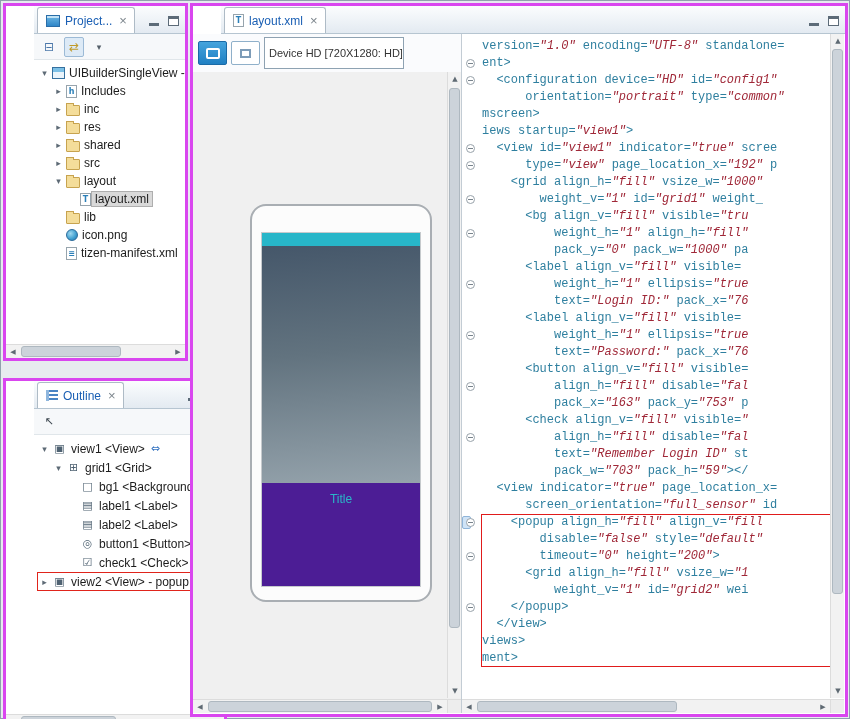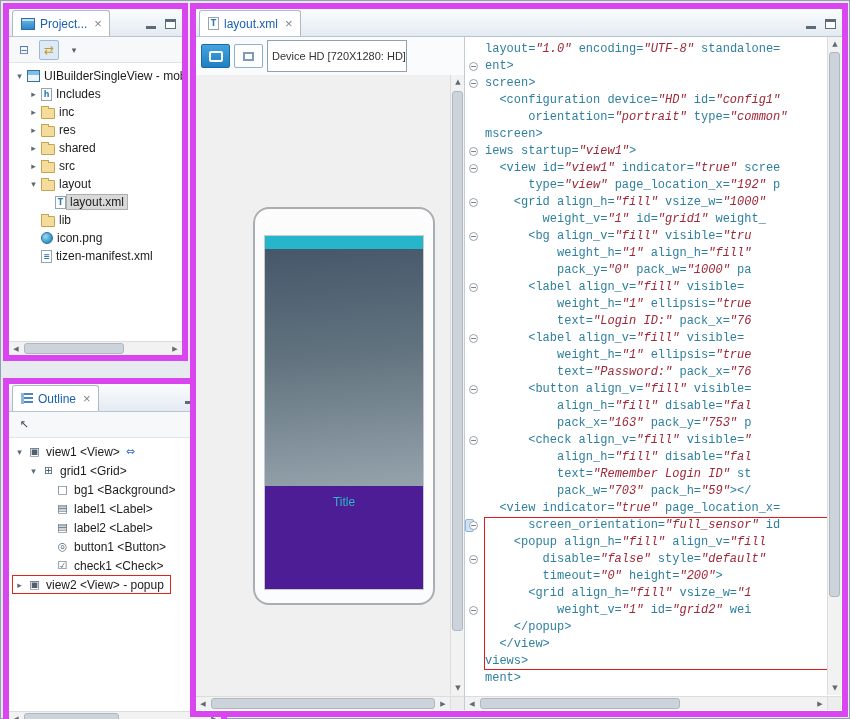--- a/index.html
+++ b/index.html
@@ -1,19 +1,19 @@
 <!DOCTYPE html>
 <html><head>
 <meta charset="utf-8">
 <style>
   *{margin:0;padding:0;box-sizing:border-box;}
   html,body{width:850px;height:719px;overflow:hidden;}
   body{font-family:"Liberation Sans","DejaVu Sans",sans-serif;font-size:12px;background:#e7ebef;color:#222;position:relative;}
   .window{position:absolute;inset:0;border:1px solid #90a0ae;background:#e7ebef;}
-  .panel{position:absolute;background:#fff;border:6px solid #d946ef;overflow:hidden;}
+  .panel{position:absolute;background:#fff;border:3px solid #d946ef;overflow:hidden;padding-left:28px;}
   .project-panel{left:2px;top:2px;width:185px;height:358px;}
   .outline-panel{left:2px;top:377px;width:224px;height:353px;}
   .editor-panel{left:189px;top:2px;width:658px;height:714px;}
 
   .tabbar{position:relative;height:28px;background:linear-gradient(#fbfdfe,#e3eaf1);border-bottom:1px solid #b6c5d1;display:flex;align-items:flex-end;}
   .tab{display:flex;align-items:center;gap:4px;height:26px;padding:0 7px;background:#fff;border:1px solid #aebbc6;border-bottom:none;border-radius:3px 3px 0 0;margin-left:3px;white-space:nowrap;}
   .tab-label{color:#1a5fb4;}
   .tab-close{color:#7d868d;font-size:13px;line-height:1;margin-left:3px;cursor:pointer;}
   .win-btns{position:absolute;right:6px;top:6px;display:flex;gap:9px;align-items:flex-end;height:14px;}
   .win-min{width:10px;height:3px;background:#5c6b78;}
@@ -390,23 +390,22 @@
             <span class="fold"></span>
           </div>
           <div class="gcell"></div>
           <div class="gcell"></div>
           <div class="gcell"></div>
           <div class="gcell"></div>
           <div class="gcell"></div>
         </div>
       <div class="codewrap">
         <div>
-            <div class="code-line"><span class="tk-tag">layout=</span><span class="tk-val">"1.0"</span><span class="tk-tag"> encoding=</span><span class="tk-val">"UTF-8"</span><span class="tk-tag"> standalone=</span></div>
+            <div class="code-line"><span class="tk-tag">version=</span><span class="tk-val">"1.0"</span><span class="tk-tag"> encoding=</span><span class="tk-val">"UTF-8"</span><span class="tk-tag"> standalone=</span></div>
             <div class="code-line"><span class="tk-tag">ent&gt;</span></div>
-            <div class="code-line"><span class="tk-tag">screen&gt;</span></div>
             <div class="code-line"><span class="tk-tag">  &lt;configuration device=</span><span class="tk-val">"HD"</span><span class="tk-tag"> id=</span><span class="tk-val">"config1"</span></div>
             <div class="code-line"><span class="tk-tag">      orientation=</span><span class="tk-val">"portrait"</span><span class="tk-tag"> type=</span><span class="tk-val">"common"</span></div>
             <div class="code-line"><span class="tk-tag">mscreen&gt;</span></div>
             <div class="code-line"><span class="tk-tag">iews startup=</span><span class="tk-val">"view1"</span><span class="tk-tag">&gt;</span></div>
             <div class="code-line"><span class="tk-tag">  &lt;view id=</span><span class="tk-val">"view1"</span><span class="tk-tag"> indicator=</span><span class="tk-val">"true"</span><span class="tk-tag"> scree</span></div>
             <div class="code-line"><span class="tk-tag">      type=</span><span class="tk-val">"view"</span><span class="tk-tag"> page_location_x=</span><span class="tk-val">"192"</span><span class="tk-tag"> p</span></div>
             <div class="code-line"><span class="tk-tag">    &lt;grid align_h=</span><span class="tk-val">"fill"</span><span class="tk-tag"> vsize_w=</span><span class="tk-val">"1000"</span></div>
             <div class="code-line"><span class="tk-tag">        weight_v=</span><span class="tk-val">"1"</span><span class="tk-tag"> id=</span><span class="tk-val">"grid1"</span><span class="tk-tag"> weight_</span></div>
             <div class="code-line"><span class="tk-tag">      &lt;bg align_v=</span><span class="tk-val">"fill"</span><span class="tk-tag"> visible=</span><span class="tk-val">"tru</span></div>
             <div class="code-line"><span class="tk-tag">          weight_h=</span><span class="tk-val">"1"</span><span class="tk-tag"> align_h=</span><span class="tk-val">"fill"</span></div>

